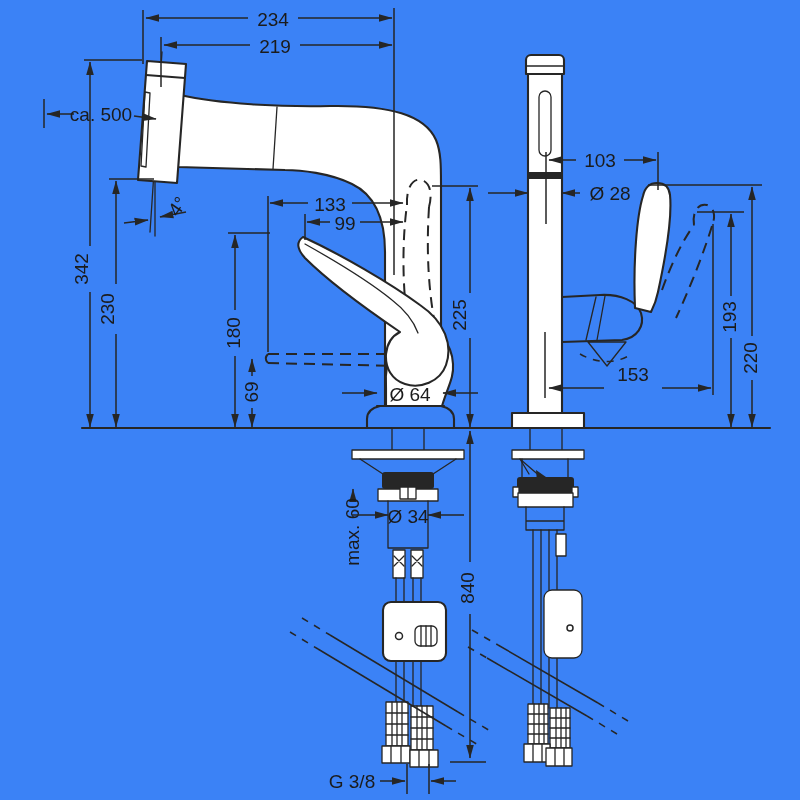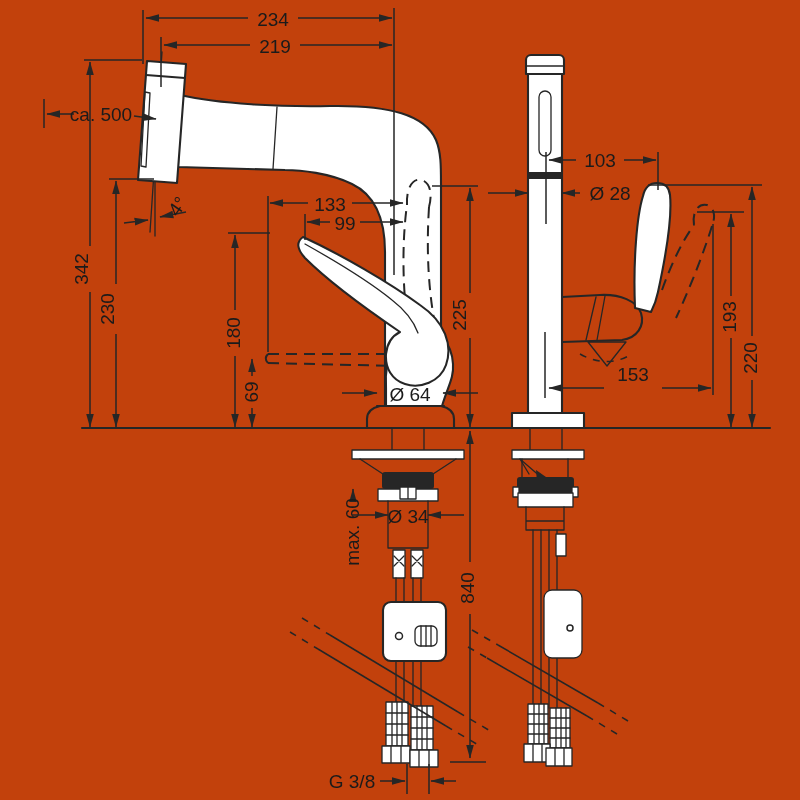--- a/index.html
+++ b/index.html
@@ -1,16 +1,16 @@
 <!DOCTYPE html>
 <html><head>
 <meta charset="utf-8">
 <style>
   html,body{margin:0;padding:0;background:#ffffff;}
-  .stage{width:800px;height:800px;position:relative;background:#c2410c;overflow:hidden;}
+  .stage{width:800px;height:800px;position:relative;background:#3b82f6;overflow:hidden;}
   svg{display:block;}
   .ln{fill:none;stroke:#262626;stroke-width:2.1;stroke-linejoin:round;stroke-linecap:round;}
   .ol{fill:#ffffff;stroke:#262626;stroke-width:2.1;stroke-linejoin:round;stroke-linecap:round;}
   .thin{stroke-width:1.3;}
   .dashed{stroke-dasharray:11 7;}
   .dash-s{stroke-dasharray:7 7;}
   .dark{fill:#262626;stroke:none;}
   .dim{fill:none;stroke:#262626;stroke-width:1.5;}
   .dimtxt{font-family:"Liberation Sans",sans-serif;font-size:19px;fill:#1b1b1b;text-anchor:middle;}
 </style>

